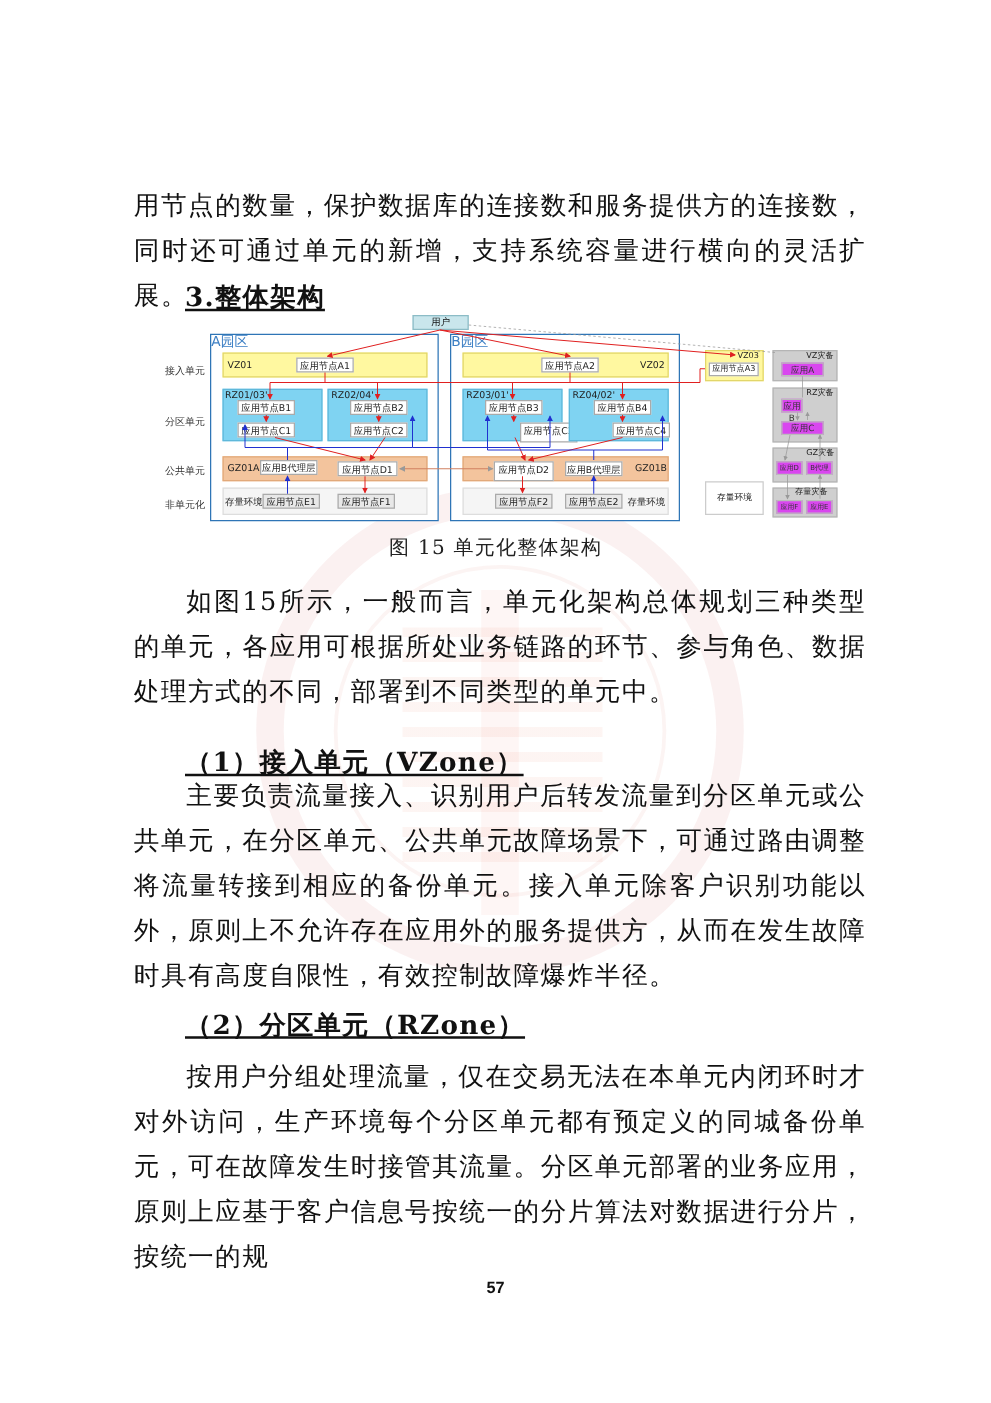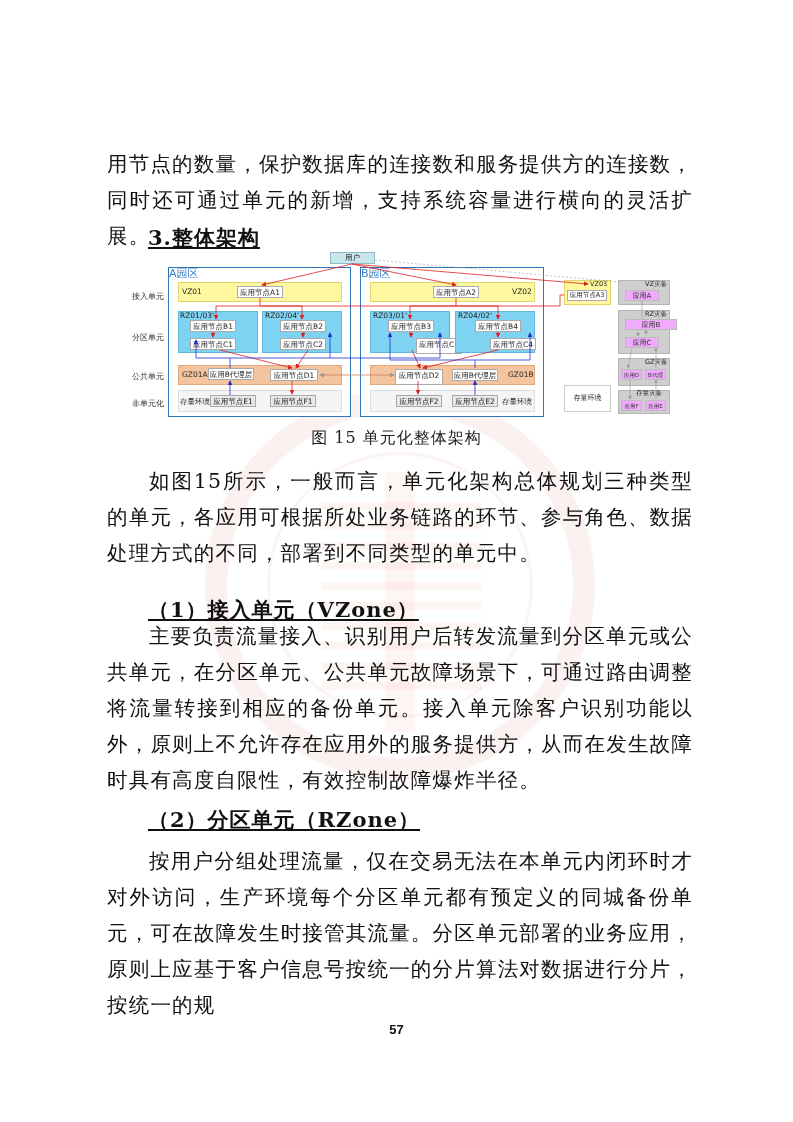--- a/index.html
+++ b/index.html
@@ -37,21 +37,21 @@
   .park-title { position: absolute; top: -2px; left: 0; right: 0; text-align: left; font-size: 11px; color: #3c7fc4; }
   .vz { background: #fff8a0; border: 1px solid #e2d66a; }
   .rz { background: #7fd3f2; border: 1px solid #5fb8da; }
   .gz { background: #f3c49d; border: 1px solid #e2a97a; }
   .nz { background: #f5f5f5; border: 1px solid #ddd; }
   .node { background: #fff; border: 1px solid #aaa; font-size: 7.5px; text-align: center; line-height: 11px; color: #222; white-space: nowrap; }
   .node.grey { background: #e8e8e8; }
   .tag { position: absolute; font-size: 7.5px; color: #222; white-space: nowrap; }
   .user { background: #c9e6ec; border: 1px solid #8cbcc6; font-size: 7.5px; text-align: center; line-height: 10px; }
   .cgray { background: #cfcfcf; border: 1px solid #b5b5b5; }
-  .cnode { background: #f0abfc; border: 1px solid #bbb; font-size: 7px; text-align: center; color: #333; line-height: 10px; }
+  .cnode { background: #d946ef; border: 1px solid #bbb; font-size: 7px; text-align: center; color: #333; line-height: 10px; }
   svg.lines { position: absolute; left: 0; top: 0; }
 </style>
 </head>
 <body>
 
 <div class="watermark">
   <div class="inner"></div>
     <div class="bars"></div>
     <div class="stem"></div>
 </div>
@@ -125,21 +125,21 @@
   <div class="d vz" style="left:444px;top:30px;width:47px;height:25px;"></div>
   <div class="tag" style="left:470px;top:30px;font-size:6.5px;">VZ03</div>
   <div class="d node" style="left:447px;top:40px;width:40px;height:11px;font-size:6.5px;line-height:9px;">应用节点A3</div>
 
   <div class="d cgray" style="left:498px;top:30px;width:52px;height:25px;"></div>
   <div class="tag" style="left:525px;top:30px;font-size:6.5px;">VZ灾备</div>
   <div class="d cnode" style="left:505px;top:40px;width:34px;height:11px;">应用A</div>
 
   <div class="d cgray" style="left:498px;top:60px;width:52px;height:44px;"></div>
   <div class="tag" style="left:525px;top:60px;font-size:6.5px;">RZ灾备</div>
-  <div class="d cnode" style="left:505px;top:69px;width:52px;height:11px;">应用B</div>
+  <div class="d cnode" style="left:505px;top:69px;width:17px;height:11px;">应用B</div>
   <div class="d cnode" style="left:505px;top:87px;width:34px;height:11px;">应用C</div>
 
   <div class="d cgray" style="left:498px;top:108px;width:52px;height:28px;"></div>
   <div class="tag" style="left:525px;top:108px;font-size:6.5px;">GZ灾备</div>
   <div class="d cnode" style="left:501px;top:119px;width:21px;height:11px;font-size:5.5px;">应用D</div>
   <div class="d cnode" style="left:525px;top:119px;width:21px;height:11px;font-size:5.5px;">B代理</div>
 
   <div class="d cgray" style="left:498px;top:140px;width:52px;height:24px;"></div>
   <div class="tag" style="left:516px;top:139px;font-size:6.5px;">存量灾备</div>
   <div class="d cnode" style="left:501px;top:150px;width:21px;height:11px;font-size:5.5px;">应用F</div>

